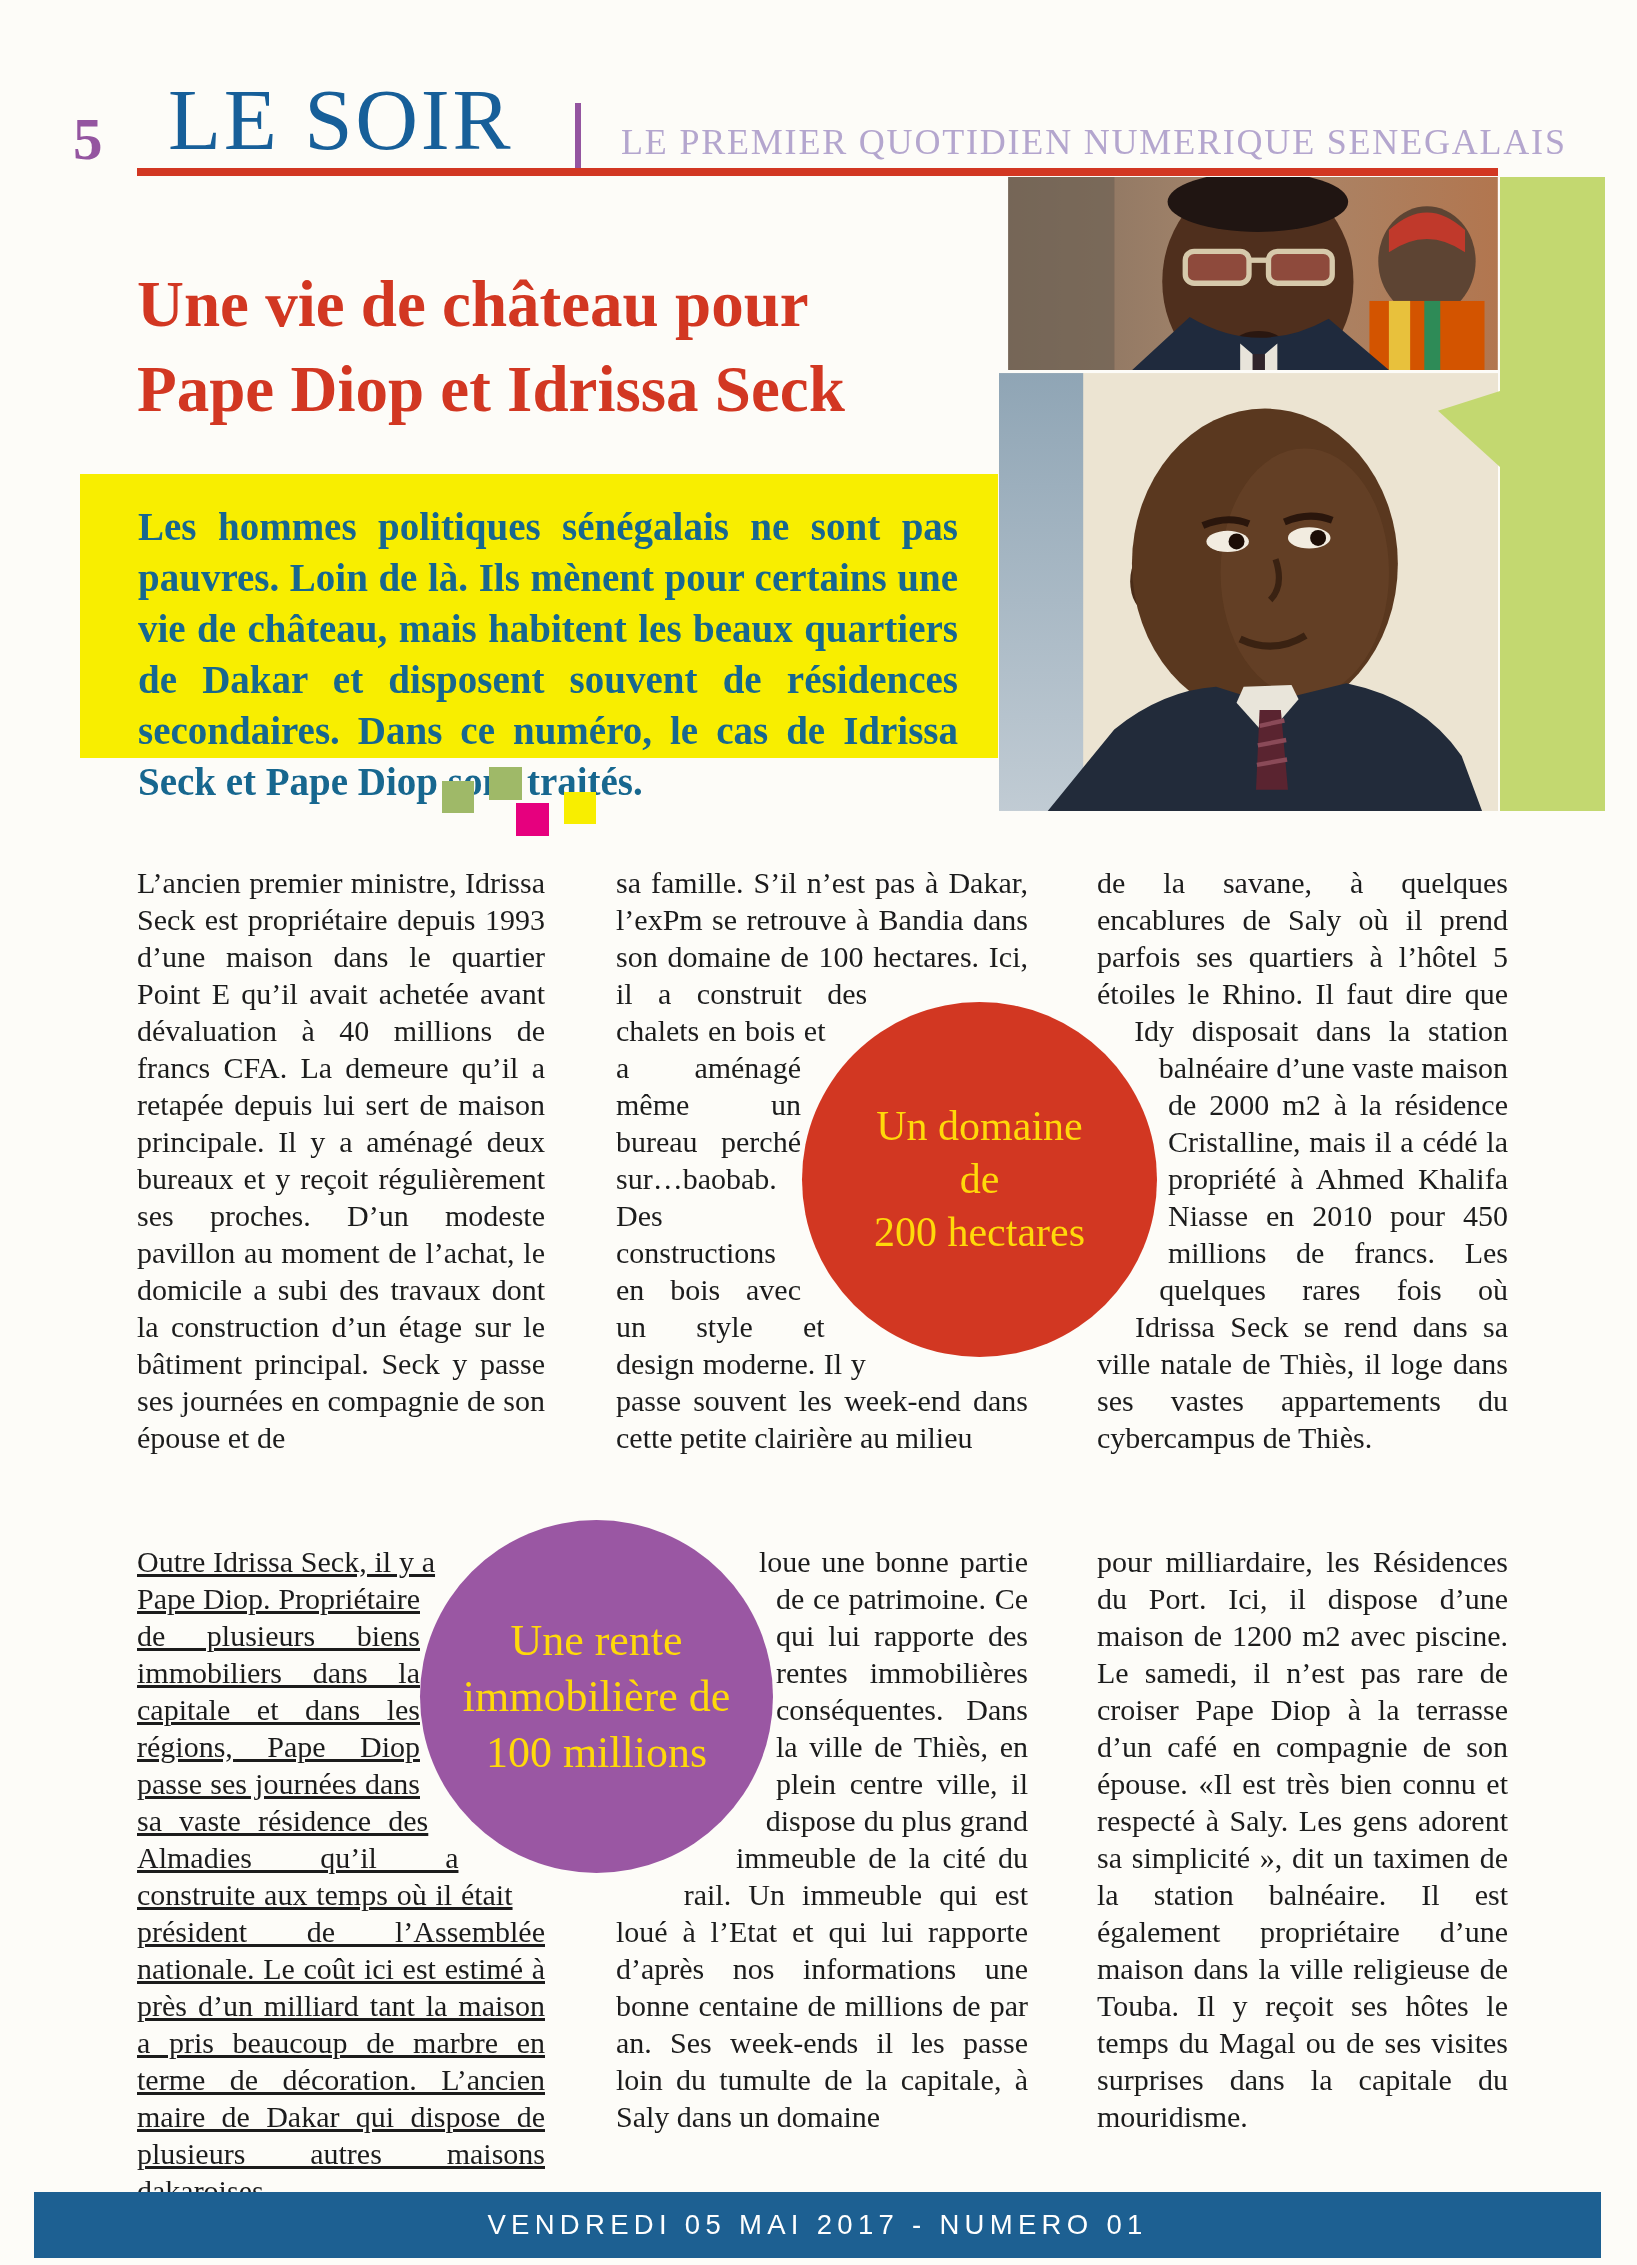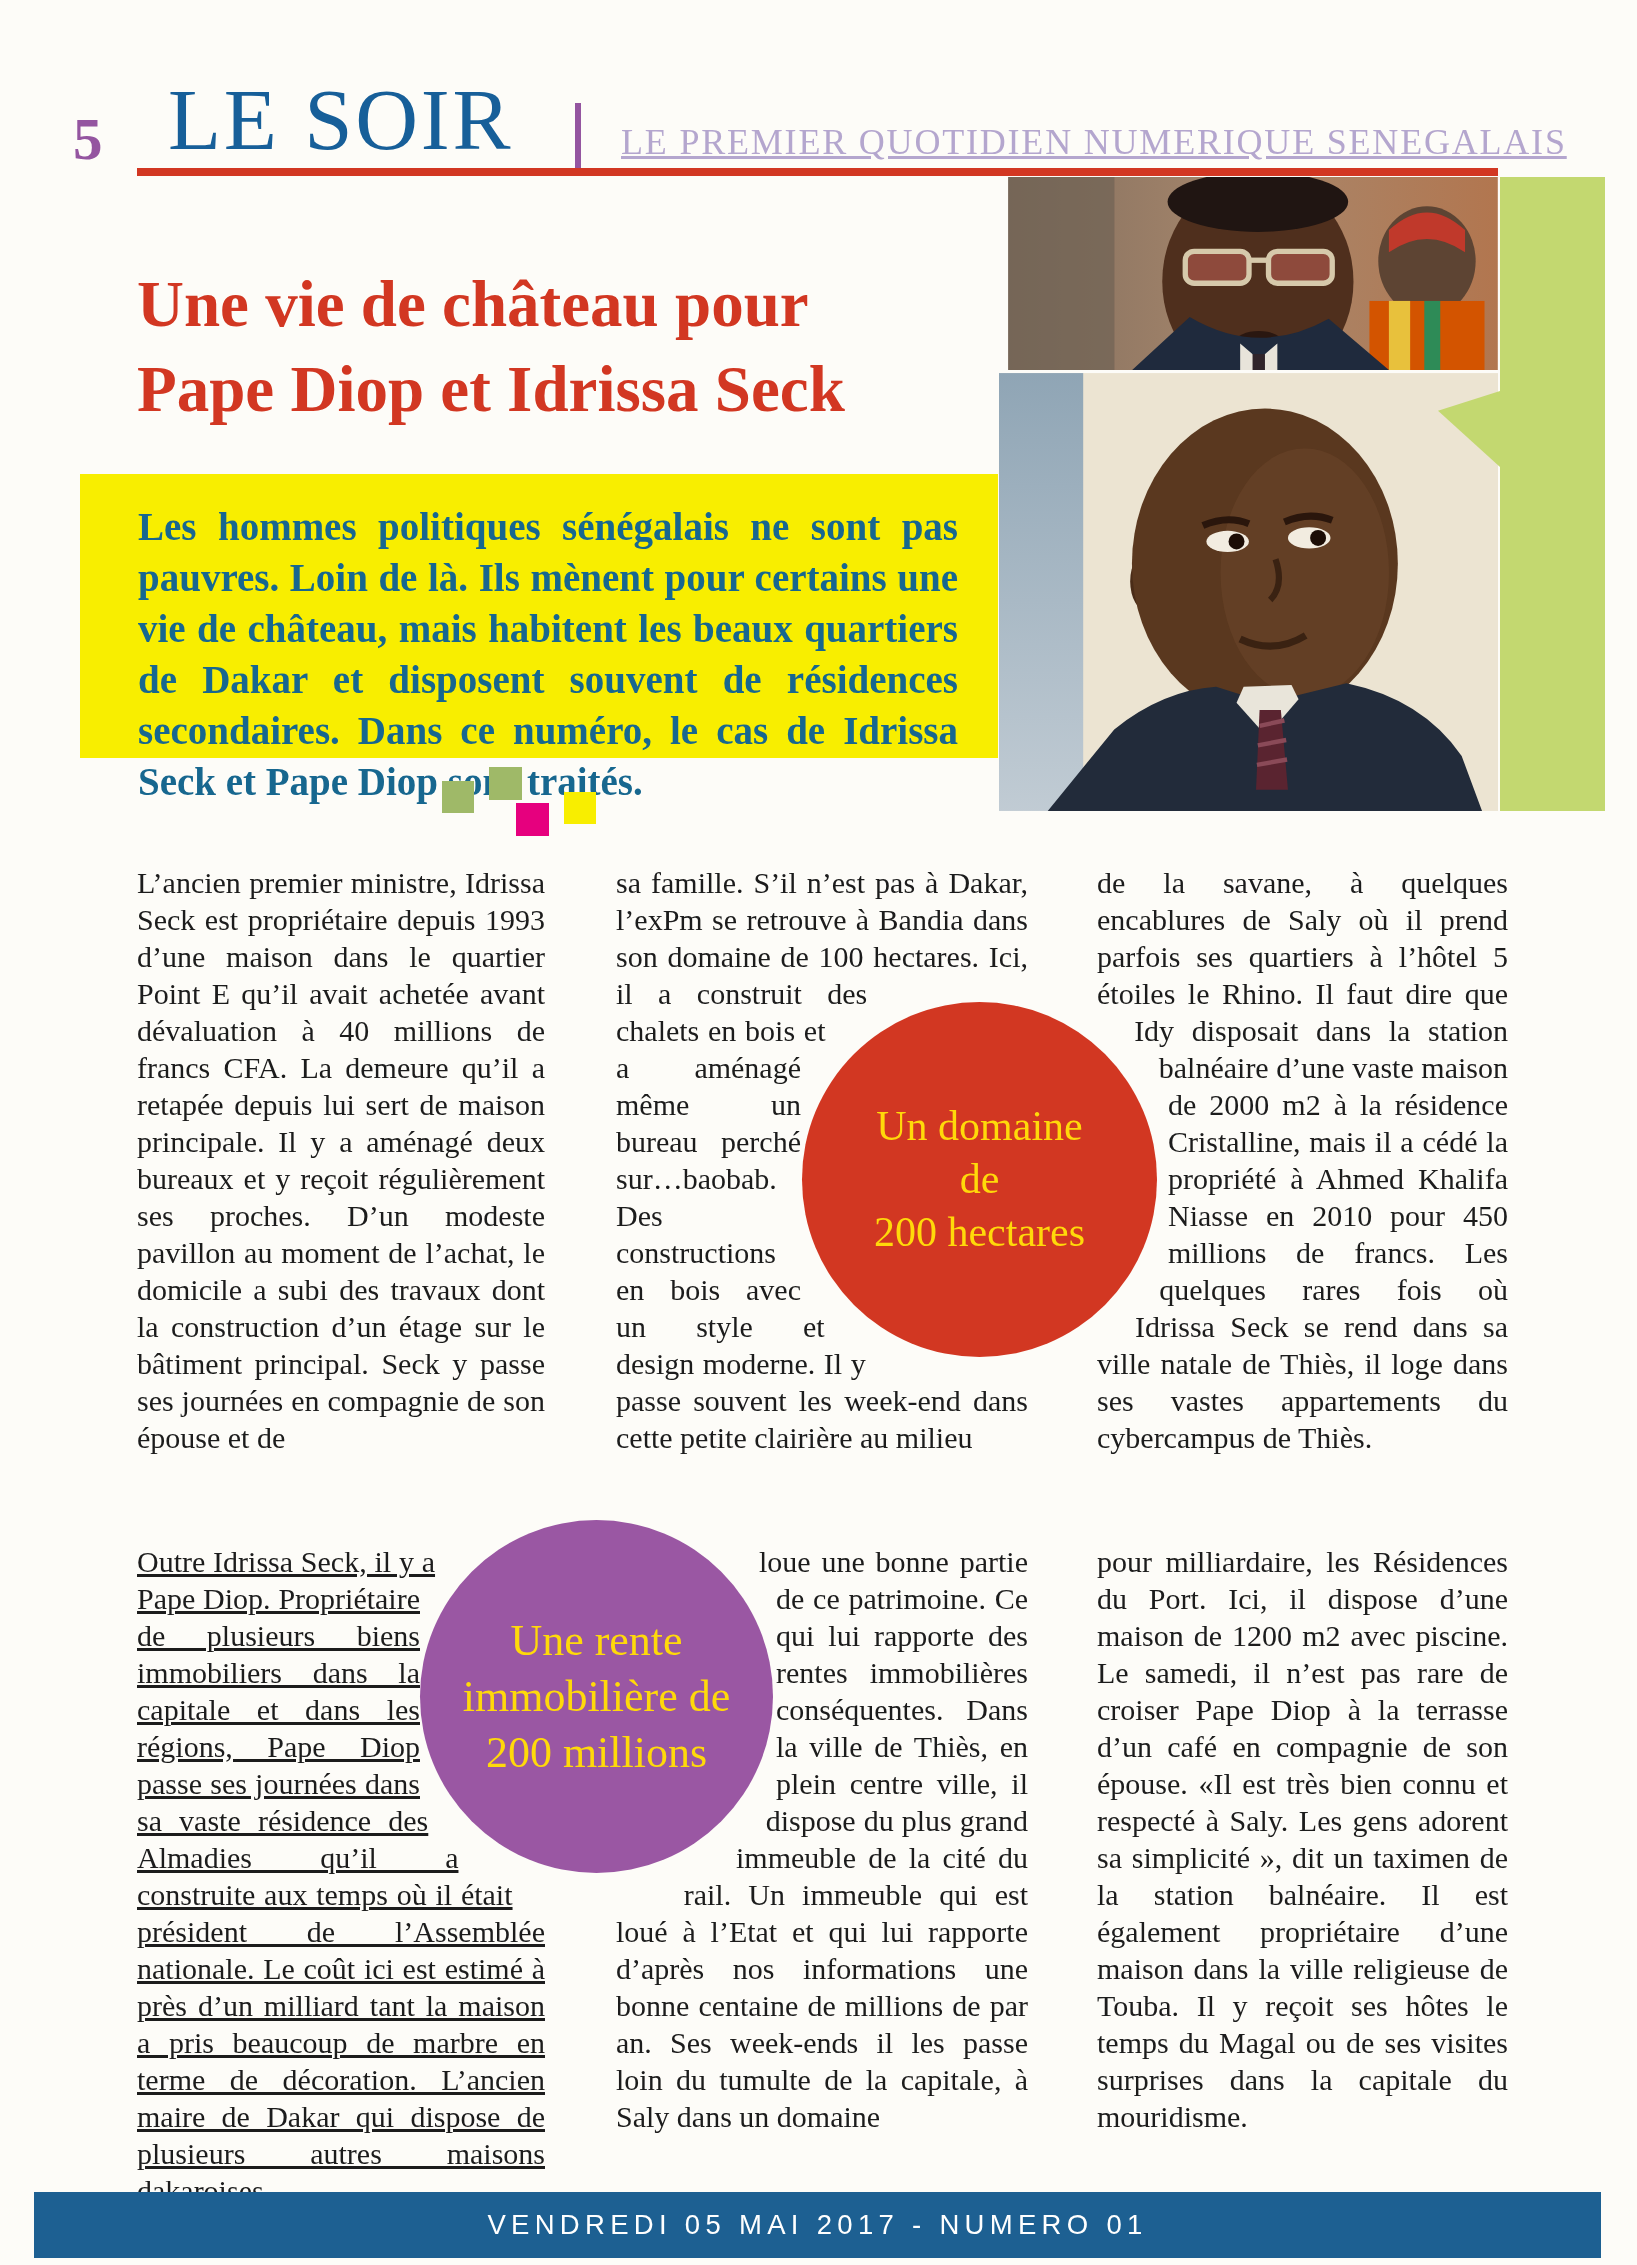--- a/index.html
+++ b/index.html
@@ -3,21 +3,21 @@
 <meta charset="utf-8">
 <style>
   html,body{margin:0;padding:0;background:#ffffff;}
   .page{position:relative;width:1638px;height:2265px;background:#fdfcf8;overflow:hidden;
         font-family:"Liberation Serif", serif;color:#1c1c1c;}
   
   .page-number{position:absolute;left:73px;top:105px;font-size:59px;font-weight:bold;color:#9455a0;}
   .masthead-title{position:absolute;left:168px;top:69px;font-size:87px;letter-spacing:2.7px;color:#175f99;}
   .masthead-divider{position:absolute;left:575px;top:103px;width:6.2px;height:73px;background:#9455a0;}
   .masthead-tagline{position:absolute;left:621px;top:121px;width:825px;font-size:36px;
-        letter-spacing:1.8px;color:#b4a6ce;white-space:nowrap;text-decoration:underline;}
+        letter-spacing:1.8px;color:#b4a6ce;white-space:nowrap;}
   .red-rule{position:absolute;left:137px;top:168px;width:1361px;height:8px;background:#d23722;}
   
   .headline{position:absolute;left:137px;top:262px;width:851px;font-size:65px;line-height:85px;
         font-weight:bold;color:#d23722;}
   
   .intro-box{position:absolute;left:80px;top:474px;width:918px;height:284px;background:#f8ee00;}
   .intro-text{position:absolute;left:58px;top:26.6px;width:820px;font-size:39px;line-height:51px;
         font-weight:bold;color:#17678f;text-align:justify;}
   
   .sq{position:absolute;}
@@ -174,21 +174,21 @@
     <div class="wrapL-a2c2"></div>
     <span>loue une bonne partie de ce patrimoine. Ce qui lui rapporte des rentes immobilières conséquentes. Dans la ville de Thiès, en plein centre ville, il dispose du plus grand immeuble de la cité du rail. Un immeuble qui est loué à l’Etat et qui lui rapporte d’après nos informations une bonne centaine de millions de par an. Ses week-ends il les passe loin du tumulte de la capitale, à Saly dans un domaine</span>
   </div>
   <div class="col a2c3">
     <span>pour milliardaire, les Résidences du Port. Ici, il dispose d’une maison de 1200 m2 avec piscine. Le samedi, il n’est pas rare de croiser Pape Diop à la terrasse d’un café en compagnie de son épouse. «Il est très bien connu et respecté à Saly. Les gens adorent sa simplicité », dit un taximen de la station balnéaire. Il est également propriétaire d’une maison dans la ville religieuse de Touba. Il y reçoit ses hôtes le temps du Magal ou de ses visites surprises dans la capitale du mouridisme.</span>
   </div>
 
   <div class="pull-circle circle-purple">
     <div>Une rente</div>
     <div>immobilière de</div>
-    <div>200 millions</div>
+    <div>100 millions</div>
   </div>
 
   <div class="footer-bar">
     <span class="footer-text">VENDREDI 05 MAI 2017 - NUMERO 01</span>
   </div>
 
 </div>
 
 
 </body></html>

